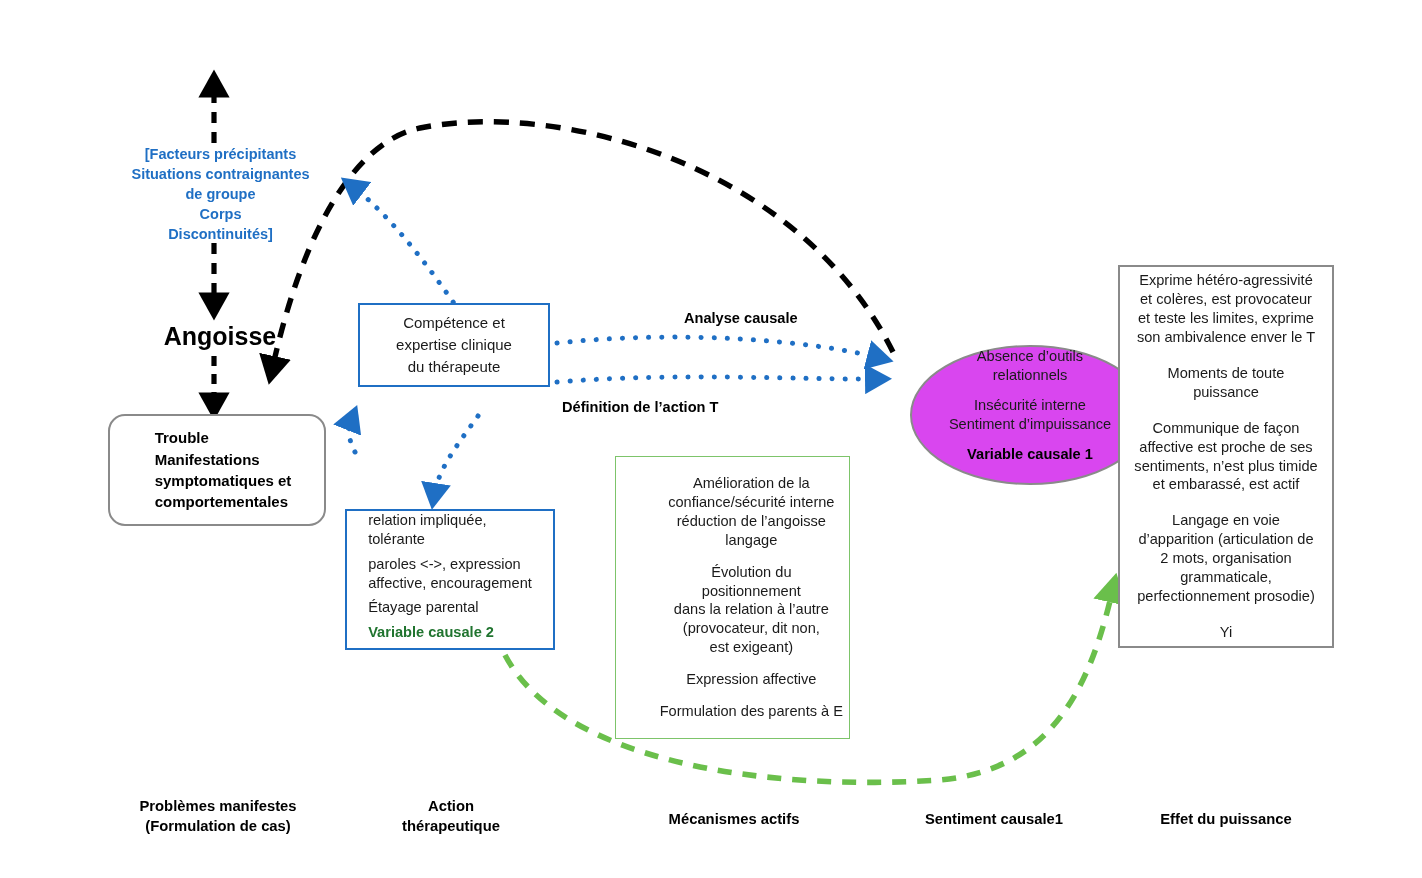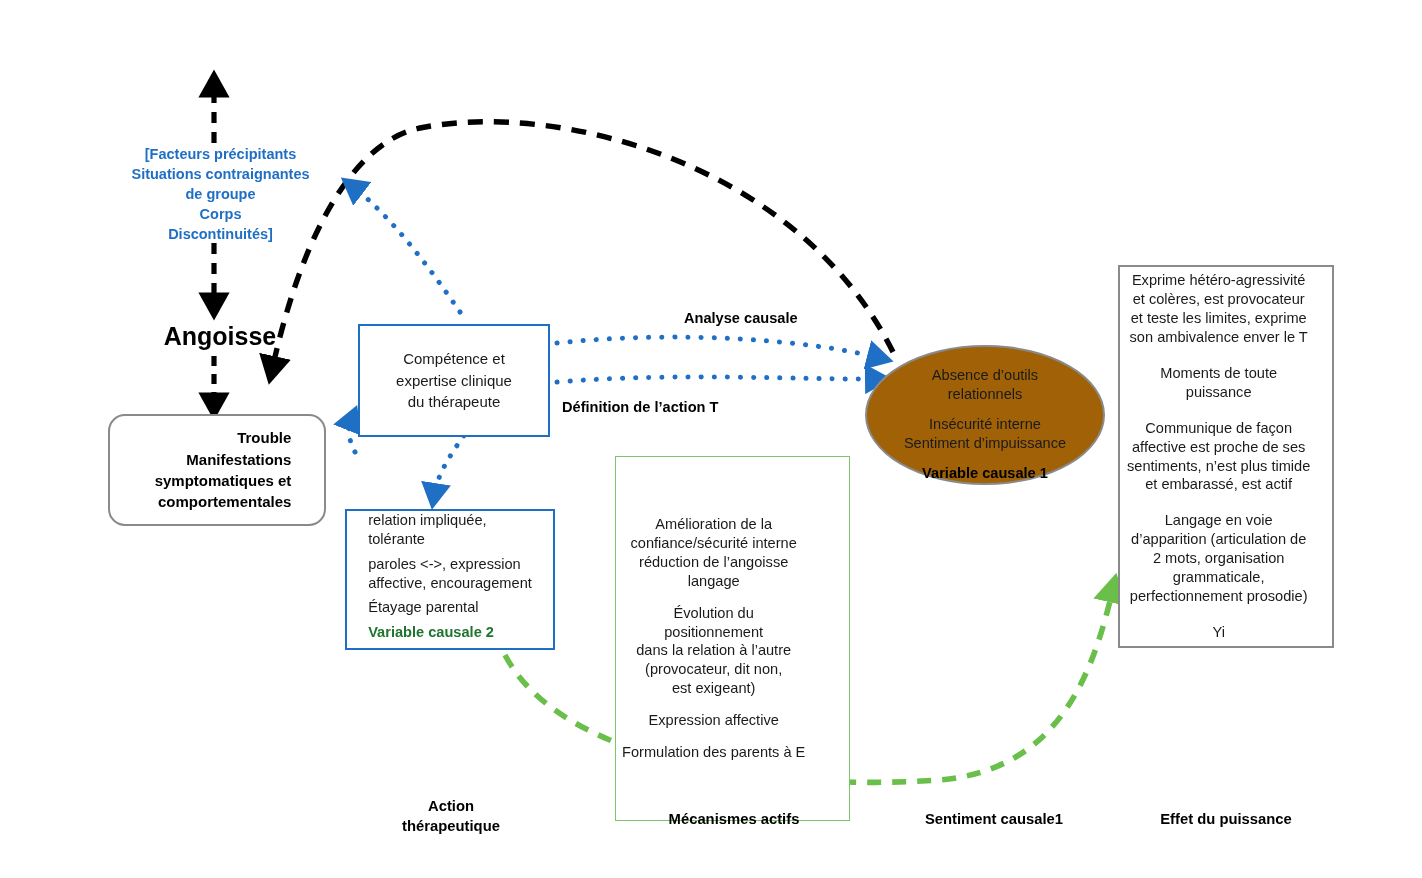--- a/index.html
+++ b/index.html
@@ -59,34 +59,34 @@
     width: 218px; height: 112px;
     border: 2.4px solid #8A8A8A;
     border-radius: 17px;
     background: #ffffff;
     display: flex; align-items: center; justify-content: center;
   }
   #trouble-box .inner {
     font-size: 15px;
     font-weight: bold;
     color: #000;
-    text-align: right;
+    text-align: left;
     line-height: 1.42;
     margin-left: 12px;
   }
 
   
   .blue-box {
     border: 2.6px solid #1F6FC4;
     background: #ffffff;
     display: flex; align-items: center; justify-content: center;
   }
   #comp-box {
-    left: 358px; top: 324px;
-    width: 192px; height: 113px;
+    left: 358px; top: 303px;
+    width: 192px; height: 84px;
   }
   #comp-box .inner {
     font-size: 15px; color: #1a1a1a;
     text-align: center; line-height: 1.45;
   }
   #relation-box {
     left: 345px; top: 509px;
     width: 210px; height: 141px;
   }
   #relation-box .inner {
@@ -96,57 +96,57 @@
   #relation-box .inner p { margin: 0 0 6px 0; }
   #relation-box .inner p:last-child { margin-bottom: 6px; }
   .vc2 {
     font-weight: bold;
     color: #20742F;
   }
 
   
   #mech-box {
     left: 615px; top: 456px;
-    width: 235px; height: 365px;
+    width: 235px; height: 283px;
     border: 1.8px solid #7DC46A;
     background: #ffffff;
-    display: flex; align-items: center; justify-content: flex-start;
+    display: flex; align-items: center; justify-content: flex-end;
   }
   #mech-box .inner {
     font-size: 14.6px; color: #1a1a1a;
     text-align: center; line-height: 1.3;
     padding: 0 6px;
   }
   #mech-box .inner p { margin: 0 0 13px 0; }
   #mech-box .inner p:last-child { margin-bottom: 0; }
 
   
   #ellipse-box {
-    left: 865px; top: 345px;
+    left: 910px; top: 345px;
     width: 240px; height: 140px;
     border: 2.2px solid #8A8A8A;
     border-radius: 50%;
-    background: #a16207;
-    display: flex; align-items: flex-end; justify-content: center;
+    background: #d946ef;
+    display: flex; align-items: flex-start; justify-content: center;
   }
   #ellipse-box .inner {
     font-size: 14.6px; color: #1a1a1a;
     text-align: center; line-height: 1.3;
   }
   #ellipse-box .inner p { margin: 0 0 11px 0; }
   #ellipse-box .inner p:last-child { margin-bottom: 0; }
   .vc1 { font-weight: bold; color: #000; }
 
   
   #effect-box {
     left: 1118px; top: 265px;
     width: 216px; height: 383px;
     border: 2.2px solid #8A8A8A;
     background: #ffffff;
-    display: flex; align-items: center; 
+    display: flex; align-items: center; justify-content: center;
   }
   #effect-box .inner {
     font-size: 14.6px; color: #1a1a1a;
     text-align: center; line-height: 1.3;
     padding: 0 7px;
   }
   #effect-box .inner p { margin: 0 0 17px 0; }
   #effect-box .inner p:last-child { margin-bottom: 0; }
 
   
@@ -279,18 +279,19 @@
       <p>Moments de toute<br>puissance</p>
       <p>Communique de façon<br>affective est proche de ses<br>sentiments, n’est plus timide<br>et embarassé, est actif</p>
       <p>Langage en voie<br>d’apparition (articulation de<br>2 mots, organisation<br>grammaticale,<br>perfectionnement prosodie)</p>
       <p>Yi</p>
     </div>
   </div>
 
   <div class="edge-caption" id="cap-analyse">Analyse causale</div>
   <div class="edge-caption" id="cap-definition">Définition de l’action T</div>
 
+  <div class="col-label" id="col-0">Problèmes manifestes<br>(Formulation de cas)</div>
   <div class="col-label" id="col-1">Action<br>thérapeutique</div>
   <div class="col-label" id="col-2">Mécanismes actifs</div>
   <div class="col-label" id="col-3">Sentiment causale1</div>
   <div class="col-label" id="col-4">Effet du puissance</div>
 
 </div>
 
 </body></html>

